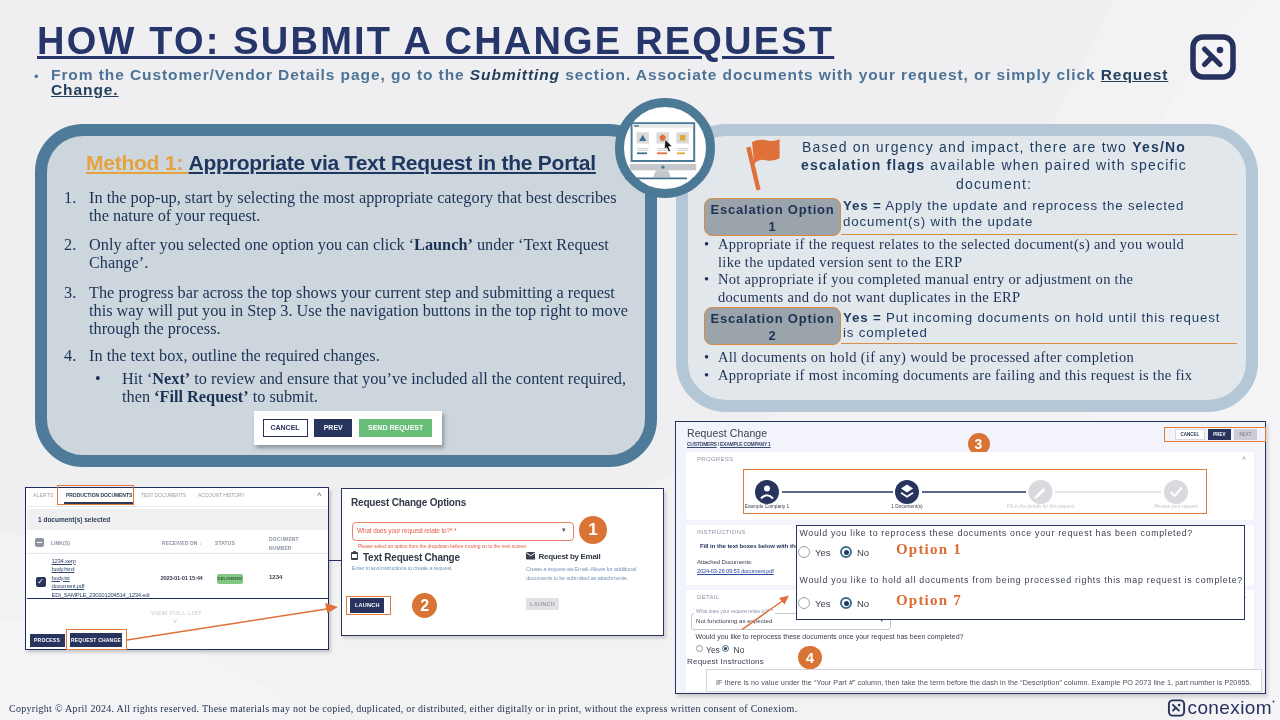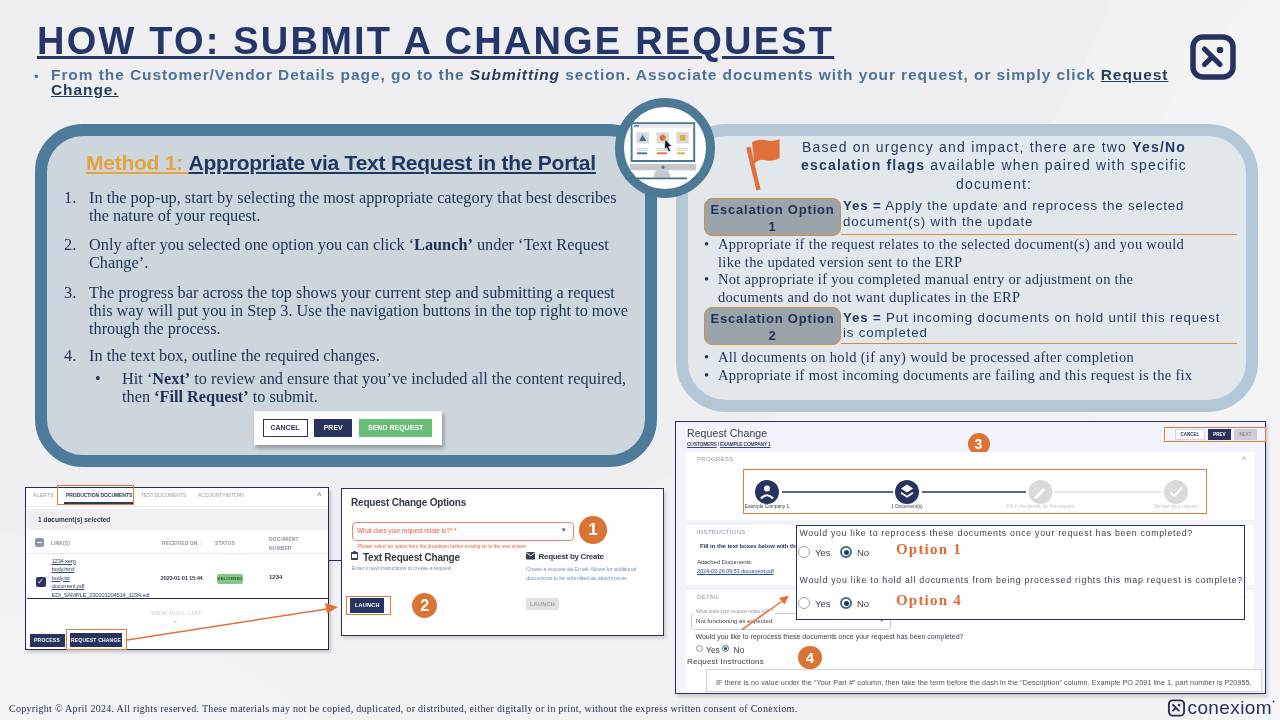--- a/index.html
+++ b/index.html
@@ -136,21 +136,21 @@
 <div class="abs" style="left:358px;top:543px;font-size:5px;color:#e8604c;letter-spacing:-0.1px;">Please select an option from the dropdown before moving on to the next screen</div>
 <div class="abs" style="left:579.3px;top:516.1px;width:27.6px;height:27.6px;border-radius:50%;background:#d97434;color:#fff;font-size:17px;font-weight:bold;text-align:center;line-height:27.6px;">1</div>
 <div class="abs" style="left:351px;top:551.5px;width:7px;height:8px;background:#3a414f;border-radius:1px;"></div>
 <div class="abs" style="left:352.8px;top:550.5px;width:3.5px;height:2px;background:#3a414f;border-radius:1px;"></div>
 <div class="abs" style="left:352.4px;top:554px;width:4.2px;height:3.5px;background:#fff;"></div>
 <div class="abs" style="left:363px;top:551.5px;font-size:10px;font-weight:bold;color:#333a47;letter-spacing:-0.25px;">Text Request Change</div>
 <svg class="abs" style="left:525.5px;top:552px;" width="9.5" height="7.5" viewBox="0 0 9.5 7.5">
     <rect x="0" y="0" width="9.5" height="7.5" rx="1" fill="#3a414f"></rect>
     <path d="M0.5 0.8 L4.75 3.8 L9 0.8" stroke="#fff" stroke-width="1" fill="none"></path>
   </svg>
-<div class="abs" style="left:538.5px;top:551.5px;font-size:8px;font-weight:bold;color:#333a47;letter-spacing:-0.3px;">Request by Create</div>
+<div class="abs" style="left:538.5px;top:551.5px;font-size:8px;font-weight:bold;color:#333a47;letter-spacing:-0.3px;">Request by Email</div>
 <div class="abs" style="left:351.5px;top:564.5px;font-size:6px;color:#7ea0c0;letter-spacing:-0.35px;">Enter in text instructions to create a request.</div>
 <div class="abs" style="left:526px;top:564.5px;width:133px;font-size:6px;color:#7ea0c0;line-height:9.3px;letter-spacing:-0.35px;">Create a request via Email. Allows for additional documents to be submitted as attachments.</div>
 <div class="abs" style="left:350.4px;top:597.8px;width:34px;height:15.6px;background:#28335e;color:#fff;font-size:5.5px;font-weight:bold;text-align:center;line-height:15.6px;letter-spacing:0.3px;">LAUNCH</div>
 <div class="abs" style="left:345.9px;top:596px;width:45.4px;height:18.7px;box-sizing:border-box;border:1.5px solid #e07b39;"></div>
 <div class="abs" style="left:412.2px;top:592.5px;width:25px;height:25px;border-radius:50%;background:#d97434;color:#fff;font-size:16px;font-weight:bold;text-align:center;line-height:25px;">2</div>
 <div class="abs" style="left:526px;top:597.8px;width:33px;height:12px;background:#e2e2e4;color:#9c9ca4;font-size:5.5px;font-weight:bold;text-align:center;line-height:12px;letter-spacing:0.3px;">LAUNCH</div>
 
 <div class="abs" style="left:674.5px;top:420.7px;width:591.5px;height:273.8px;box-sizing:border-box;background:#f2f3fb;border:1.5px solid #28335e;box-shadow:2px 3px 3px rgba(0,0,0,0.15);"></div>
 <div class="abs" style="left:687px;top:426.5px;font-size:10.5px;color:#3a414f;letter-spacing:0.1px;">Request Change</div>
 <div class="abs" style="left:687px;top:441px;font-size:5px;font-weight:bold;color:#39496e;letter-spacing:-0.25px;"><span style="text-decoration:underline;">CUSTOMERS</span> / <span style="text-decoration:underline;">EXAMPLE COMPANY 1</span></div>
@@ -198,21 +198,21 @@
 <div class="abs" style="left:696px;top:616.5px;font-size:6.2px;color:#3a414f;">Not functioning as expected</div>
 <div class="abs" style="left:880px;top:616px;font-size:7px;color:#555;">▾</div>
 <div class="abs" style="left:695.5px;top:632.5px;font-size:7px;color:#3a414f;letter-spacing:0px;">Would you like to reprocess these documents once your request has been completed?</div>
 <div class="abs" style="left:696.3px;top:645.3px;width:7px;height:7px;border:1.1px solid #8c93a8;border-radius:50%;box-sizing:border-box;"></div>
 <div class="abs" style="left:706px;top:644.5px;font-size:8.5px;color:#3a414f;">Yes</div>
 <div class="abs" style="left:722px;top:645.3px;width:7px;height:7px;border:1.3px solid #3c6e8f;border-radius:50%;box-sizing:border-box;"></div>
 <div class="abs" style="left:724px;top:647.3px;width:3px;height:3px;background:#1f3a5f;border-radius:50%;"></div>
 <div class="abs" style="left:733.5px;top:644.5px;font-size:8.5px;color:#3a414f;">No</div>
 <div class="abs" style="left:687px;top:656.5px;font-size:8px;color:#3a414f;letter-spacing:0.2px;">Request Instructions</div>
 <div class="abs" style="left:706px;top:669px;width:556px;height:22.5px;box-sizing:border-box;background:#fff;border:1px solid #d4d4dc;"></div>
-<div class="abs" style="left:716px;top:677.5px;font-size:7.2px;color:#4a4f5c;letter-spacing:0.08px;">IF there is no value under the “Your Part #” column, then take the term before the dash in the “Description” column. Example PO 2091 line 1, part number is P20955.</div>
+<div class="abs" style="left:716px;top:677.5px;font-size:7.2px;color:#4a4f5c;letter-spacing:0.08px;">IF there is no value under the “Your Part #” column, then take the term before the dash in the “Description” column. Example PO 2073 line 1, part number is P20955.</div>
 
 <svg class="abs" style="left:735px;top:588px;" width="60" height="48" viewBox="0 0 60 48">
   <line x1="7.2" y1="41.4" x2="48" y2="12.5" stroke="#e0703a" stroke-width="1.5"></line>
   <path d="M54 7.5 L44 10 L49.5 16.5 Z" fill="#e0703a"></path>
 </svg>
 <div class="abs" style="left:798.3px;top:646px;width:23.4px;height:23.4px;border-radius:50%;background:#d97434;color:#fff;font-size:15px;font-weight:bold;text-align:center;line-height:23.4px;">4</div>
 
 <div class="abs" style="left:795.5px;top:524.7px;width:449.5px;height:95.8px;box-sizing:border-box;background:#fff;border:1.8px solid #28335e;"></div>
 <div class="abs" style="left:799.5px;top:527.5px;width:444px;font-size:8.8px;color:#3a414f;letter-spacing:0.7px;">Would you like to reprocess these documents once your request has been completed?</div>
 <div class="abs" style="left:797.5px;top:546px;width:12px;height:12px;border:1.5px solid #9aa3b5;border-radius:50%;box-sizing:border-box;"></div>
@@ -220,21 +220,21 @@
 <div class="abs" style="left:840px;top:546px;width:12px;height:12px;border:2px solid #3c6e8f;border-radius:50%;box-sizing:border-box;"></div>
 <div class="abs" style="left:843.5px;top:549.5px;width:5px;height:5px;background:#1f3a5f;border-radius:50%;"></div>
 <div class="abs" style="left:857px;top:546.5px;font-size:9.5px;color:#3a414f;">No</div>
 <div class="abs ser" style="left:896px;top:541px;font-size:15px;font-weight:bold;color:#dc6c32;letter-spacing:1.2px;">Option 1</div>
 <div class="abs" style="left:799.5px;top:574.5px;width:450px;font-size:8.8px;color:#3a414f;letter-spacing:0.75px;white-space:nowrap;">Would you like to hold all documents from being processed rights this map request is complete?</div>
 <div class="abs" style="left:797.5px;top:597px;width:12px;height:12px;border:1.5px solid #9aa3b5;border-radius:50%;box-sizing:border-box;"></div>
 <div class="abs" style="left:815px;top:597.5px;font-size:9.5px;color:#3a414f;">Yes</div>
 <div class="abs" style="left:840px;top:597px;width:12px;height:12px;border:2px solid #3c6e8f;border-radius:50%;box-sizing:border-box;"></div>
 <div class="abs" style="left:843.5px;top:600.5px;width:5px;height:5px;background:#1f3a5f;border-radius:50%;"></div>
 <div class="abs" style="left:857px;top:597.5px;font-size:9.5px;color:#3a414f;">No</div>
-<div class="abs ser" style="left:896px;top:592px;font-size:15px;font-weight:bold;color:#dc6c32;letter-spacing:1.2px;">Option 4</div>
+<div class="abs ser" style="left:896px;top:592px;font-size:15px;font-weight:bold;color:#dc6c32;letter-spacing:1.2px;">Option 7</div>
 
 <svg class="abs" style="left:1190px;top:33px;" width="46" height="48" viewBox="0 0 46 48">
   <rect x="3" y="4" width="40" height="40" rx="10" fill="none" stroke="#26315e" stroke-width="5.5"></rect>
   <line x1="14.5" y1="16" x2="30" y2="31.5" stroke="#26315e" stroke-width="5.2" stroke-linecap="round"></line>
   <line x1="14.5" y1="31.5" x2="21.5" y2="24.5" stroke="#26315e" stroke-width="5.2" stroke-linecap="round"></line>
   <circle cx="30" cy="17" r="3.3" fill="#26315e"></circle>
 </svg>
 
 <div class="abs ser" style="left:9px;top:702.8px;font-size:10px;color:#1c2b4a;letter-spacing:0.29px;">Copyright © April 2024. All rights reserved. These materials may not be copied, duplicated, or distributed, either digitally or in print, without the express written consent of Conexiom.</div>
 <svg class="abs" style="left:1167px;top:698px;" width="110" height="20" viewBox="0 0 110 20">

